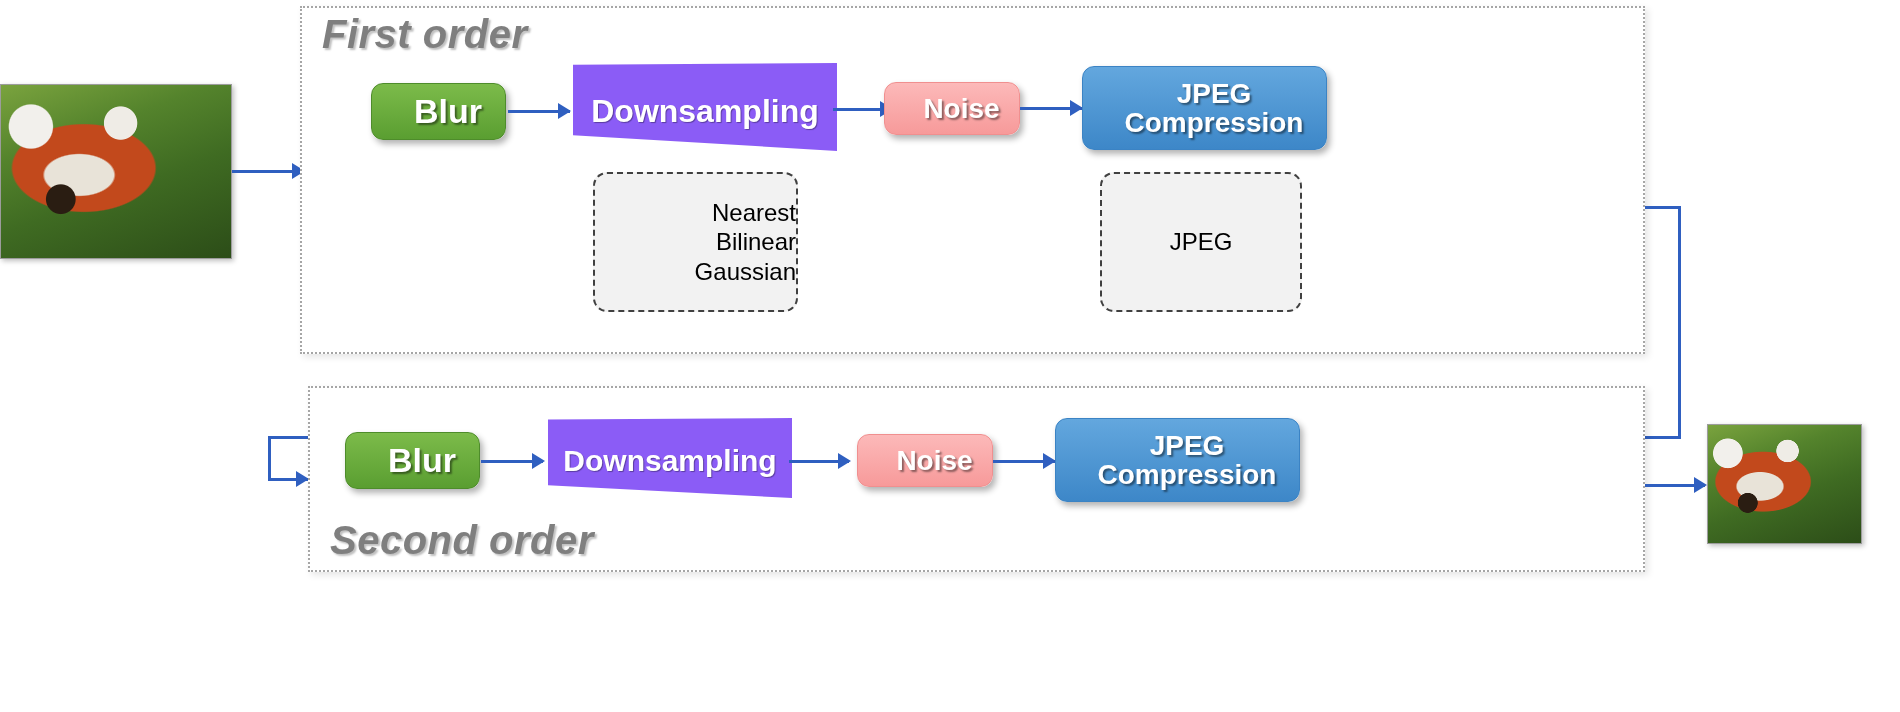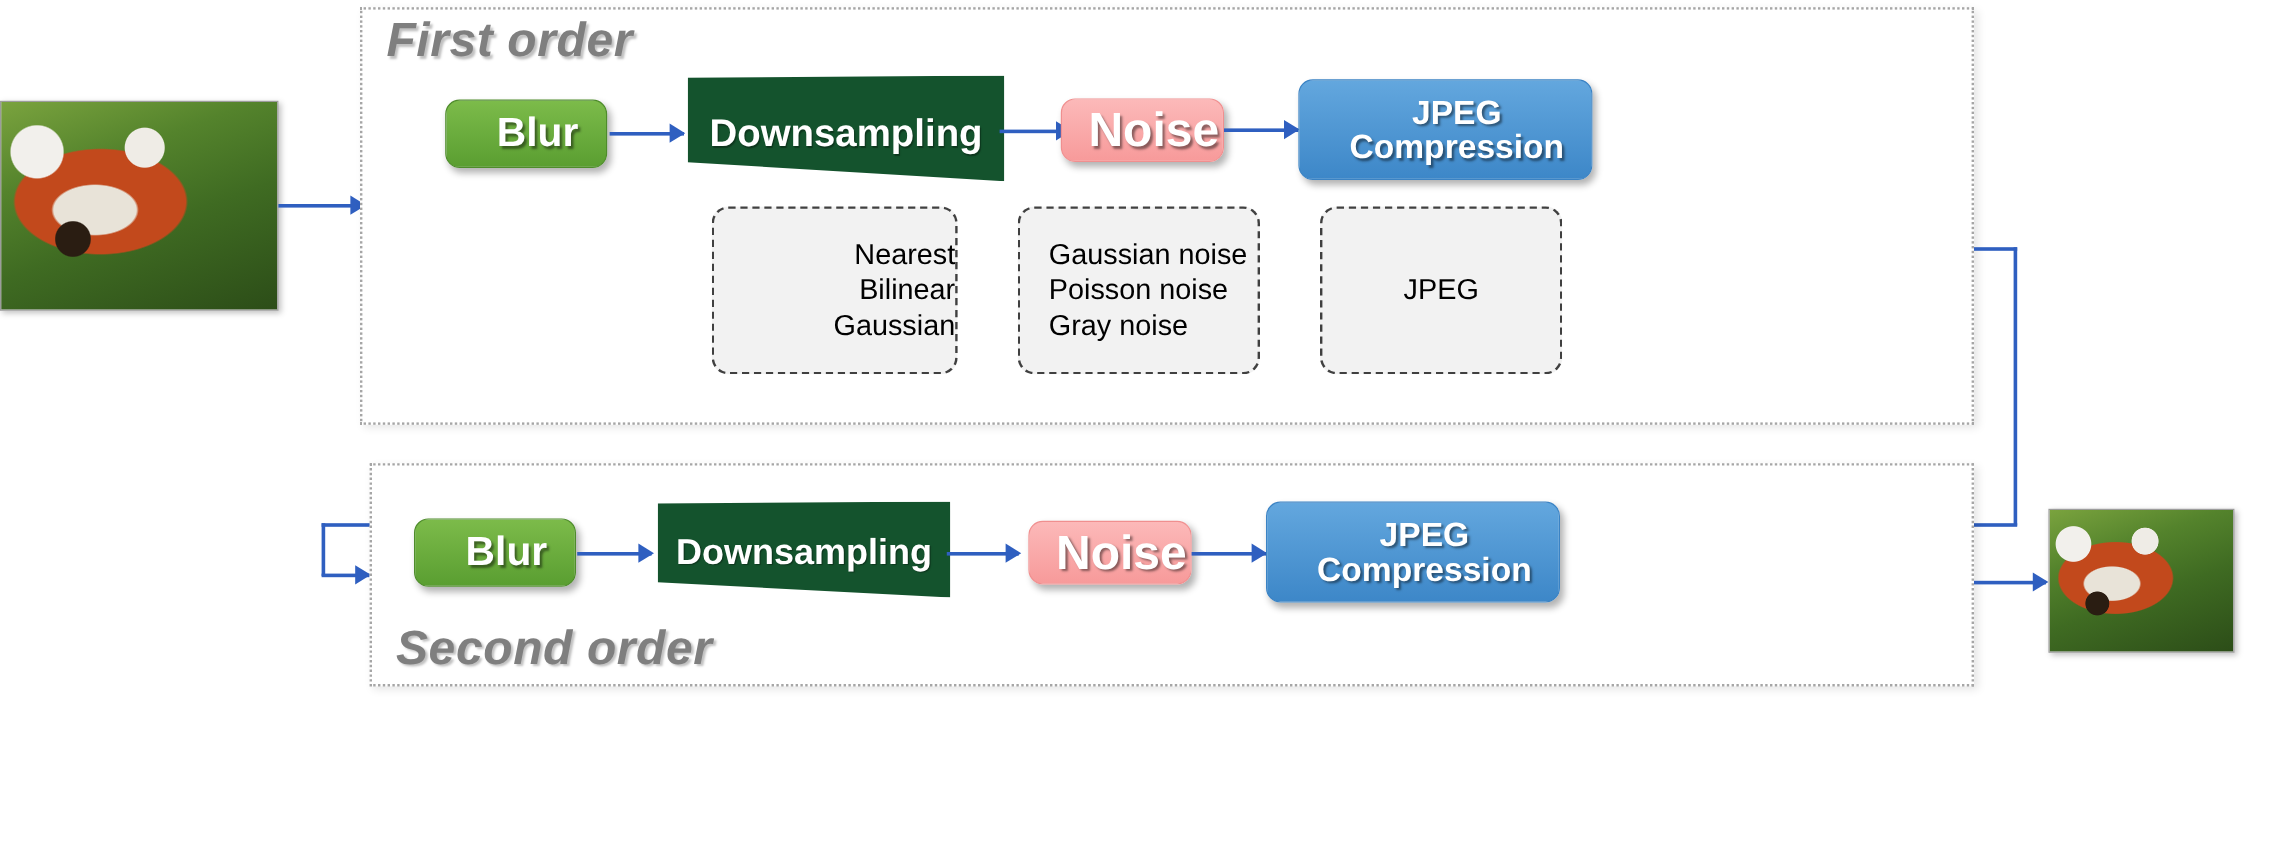--- a/index.html
+++ b/index.html
@@ -50,36 +50,36 @@
   .blur {
     background:linear-gradient(#7cbb4a,#5a9e31);
     border:1px solid #4e8c2b;
     border-radius:12px;
     font-size:34px;
   }
   .noise {
     background:linear-gradient(#fcb9b9,#f79a9a);
     border:1px solid #f08f8f;
     border-radius:12px;
-    font-size:40px;
+    font-size:28px;
     text-align:center;
   }
   .jpeg {
     background:linear-gradient(#63a7de,#3d87c8);
     border:1px solid #3b83c4;
     border-radius:12px;
     font-size:28px;
   }
   
   .downsample {
     position:absolute;
     color:#fff; font-weight:bold;
     display:flex; align-items:center; justify-content:center;
     font-size:32px;
-    background:#14532d;
+    background:#8b5cf6;
     filter:drop-shadow(3px 4px 4px rgba(0,0,0,.32));
     text-shadow:1px 1px 1px rgba(0,0,0,.35);
   }
 
   
   .optbox {
     position:absolute;
     border:2px dashed #404040;
     border-radius:14px;
     background:#f2f2f2;
@@ -161,25 +161,20 @@
     <span>Compression</span>
   </div>
 
 
   <div class="optbox" style="left:593px; top:172px; width:205px; height:140px;align-items:flex-end;">
     <span class="line">Nearest</span>
     <span class="line">Bilinear</span>
     <span class="line">Gaussian</span>
   </div>
 
-  <div class="optbox left-align" style="left:848px; top:172px; width:202px; height:140px;">
-    <span class="line">Gaussian noise</span>
-    <span class="line">Poisson noise</span>
-    <span class="line">Gray noise</span>
-  </div>
 
   <div class="optbox" style="left:1100px; top:172px; width:202px; height:140px;">
     <span class="line">JPEG</span>
   </div>
 
   <div class="hline" style="left:1645px; top:206px; width:36px;"></div>
   <div class="vline" style="left:1678px; top:206px; height:232px;"></div>
   <div class="hline" style="left:268px; top:436px; width:1413px;"></div>
   <div class="vline" style="left:268px; top:436px; height:44px;"></div>
   <div class="hline" style="left:268px; top:478px; width:40px;"></div>

